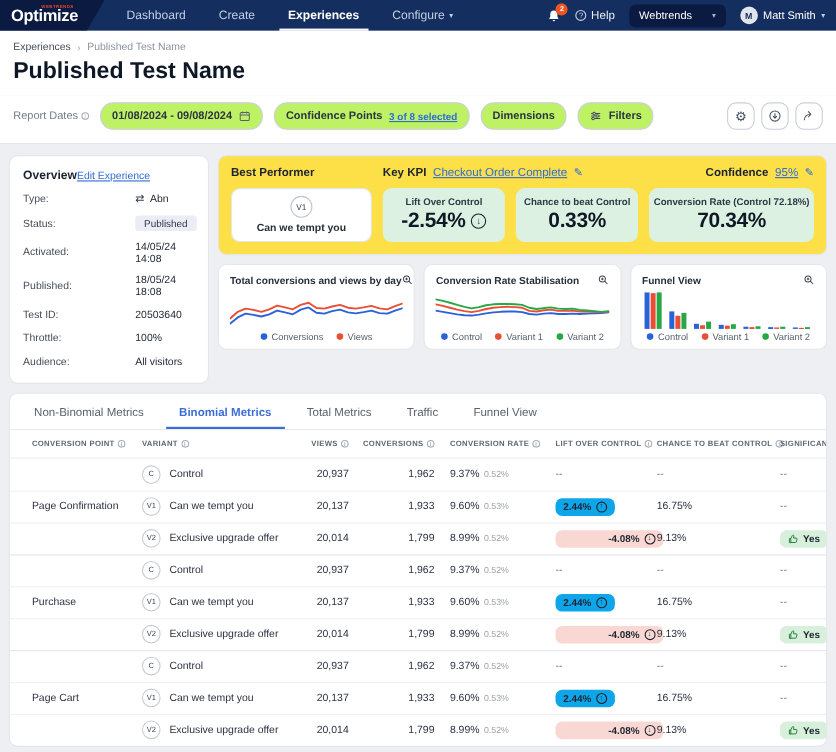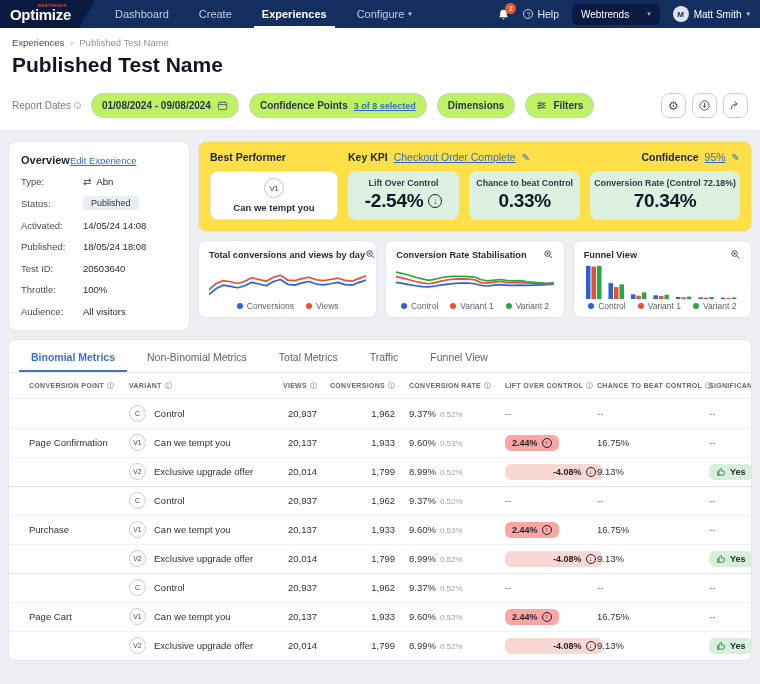--- a/index.html
+++ b/index.html
@@ -37,21 +37,21 @@
   .control{border:1px solid #c9cfd9;border-radius:12px;background:#bef264;display:flex;align-items:center;gap:6px;padding:6px 10px;font-size:10px;font-weight:700;color:#2b3442;cursor:pointer;white-space:nowrap;}
   .link-sm{font-size:9px;color:#2f6bd9;text-decoration:underline;font-weight:600;}
   .icon-btns{margin-left:auto;display:flex;gap:6px;}
   .icon-btn{width:25px;height:25px;border:1px solid #c9cfd9;border-radius:8px;background:#fff;display:flex;align-items:center;justify-content:center;cursor:pointer;color:#4a5462;font-size:12px;}
   
   .content{display:flex;gap:8px;padding:10px 8px 0;}
   .overview-card{width:182px;flex-shrink:0;background:#fff;border:1px solid #e3e6ea;border-radius:8px;padding:12px 12px 12px;height:fit-content;}
   .ov-head{display:flex;align-items:center;}
   .ov-title{font-size:11px;font-weight:700;color:#1b2330;}
   .link{color:#2f6bd9;font-size:9.5px;text-decoration:underline;cursor:pointer;}
-  .ov-row{display:flex;margin-top:8.5px;font-size:9.5px;align-items:center;min-height:13px;}
+  .ov-row{display:flex;margin-top:8.5px;font-size:9.5px;align-items:center;min-height:13px;gap:40px;}
   .ov-label{width:62px;color:#454d5a;flex-shrink:0;}
   .ov-value{color:#222a36;display:flex;align-items:center;gap:5px;}
   .status-badge{background:#ebedf5;border-radius:3px;padding:2px 8px;font-size:9px;color:#2b3442;}
   .type-icon{font-size:10px;color:#353d4a;}
   .right-col{flex:1;display:flex;flex-direction:column;gap:8px;min-width:0;}
   
   .perf-card{background:#fde047;border:1px solid #e3e6ea;border-radius:8px;padding:9px 11px 11px;}
   .perf-head{display:grid;grid-template-columns:128px 1fr auto;gap:10px;align-items:center;font-size:10.5px;}
   .ph-label{font-weight:700;color:#1b2330;white-space:nowrap;}
   .kpi-line,.conf-line{display:flex;gap:6px;align-items:center;}
@@ -87,21 +87,21 @@
   .hcell.right{justify-content:flex-end;padding-right:14px;}
   .info{width:7px;height:7px;border:1px solid #a7aeb8;border-radius:50%;font-size:5px;line-height:6px;text-align:center;color:#a7aeb8;display:inline-block;flex-shrink:0;cursor:pointer;}
   .trow{height:29px;border-top:1px solid #f0f2f5;font-size:9.5px;color:#2a3240;}
   .trow.first{border-top:none;}
   .trow.gsep{border-top:1px solid #e1e4e9;}
   .cell.c1{display:flex;align-items:center;gap:8px;}
   .vbadge{width:17px;height:17px;border:1px solid #c6ccd4;border-radius:50%;display:inline-flex;align-items:center;justify-content:center;font-size:6.8px;color:#3c4450;background:#fff;flex-shrink:0;}
   .cell.right{text-align:right;padding-right:14px;}
   .rate-ci{font-size:8px;color:#9aa2ad;margin-left:4px;}
   .pill{display:inline-flex;align-items:center;gap:4px;border-radius:6px;padding:3px 7px;font-size:9px;font-weight:700;color:#1c2430;}
-  .pill.up{background:#fca5a5;text-align:center;}
+  .pill.up{background:#0ea5e9;text-align:center;}
   .pill.down{background:#f9d7d2;padding-left:48px;}
   .pill.yes{background:#d7efdb;font-weight:600;}
   .circ{width:10px;height:10px;border:1.1px solid #1c2430;border-radius:50%;font-size:6.5px;display:inline-flex;align-items:center;justify-content:center;flex-shrink:0;}
   .dash{color:#6a7380;}
 </style>
 </head>
 <body>
 
 <header class="topnav">
   <div class="logo-block">
@@ -381,22 +381,22 @@
               <span>Variant 2</span>
             </span>
           </div>
       </div>
     </div>
   </div>
 </div>
 
 <div class="table-card">
   <div class="tabs">
+    <span class="tab">Non-Binomial Metrics</span>
     <span class="tab active">Binomial Metrics</span>
-    <span class="tab">Non-Binomial Metrics</span>
     <span class="tab">Total Metrics</span>
     <span class="tab">Traffic</span>
     <span class="tab">Funnel View</span>
   </div>
   <div class="thead">
       <div class="hcell">
         <span>Conversion Point</span>
         <span class="info">i</span>
       </div>
       <div class="hcell">

